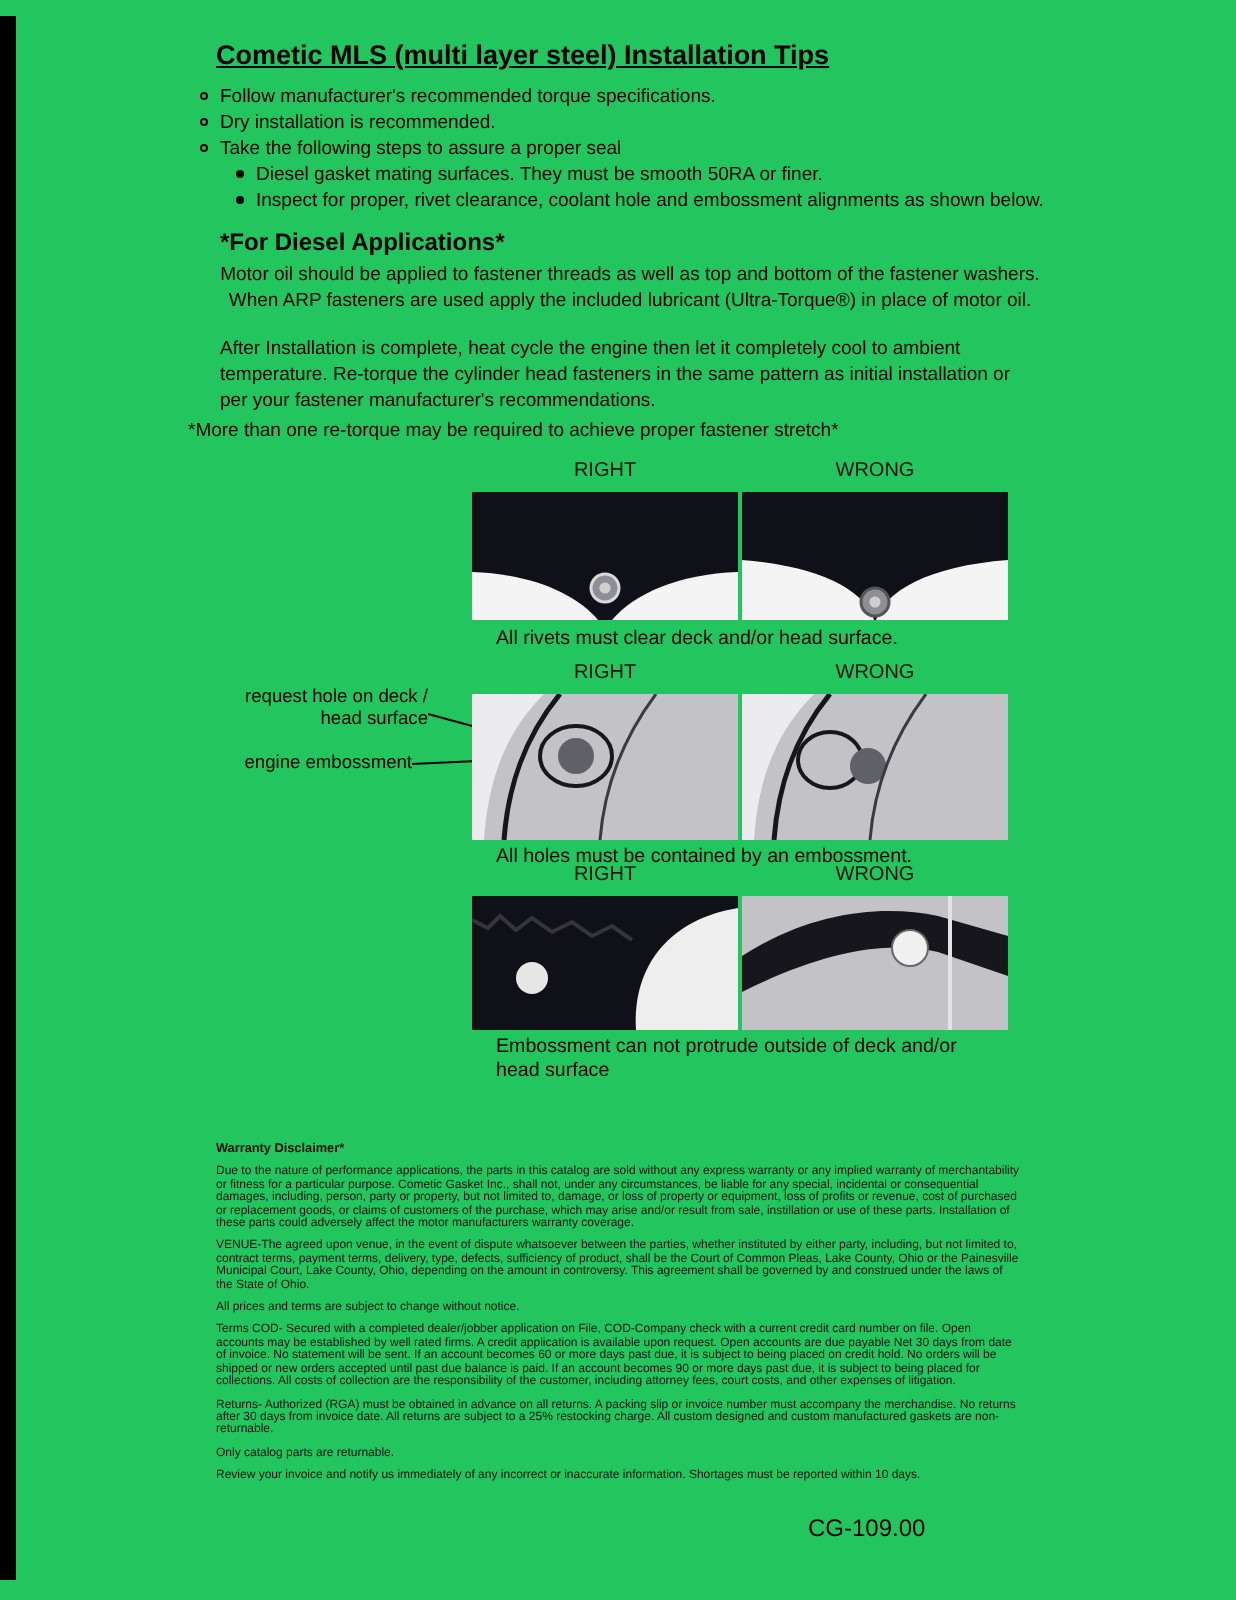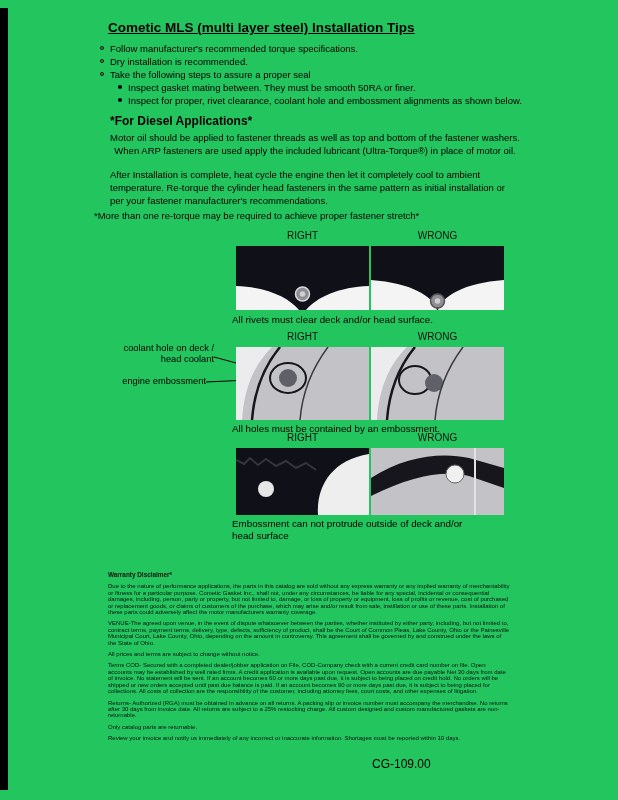--- a/index.html
+++ b/index.html
@@ -31,33 +31,33 @@
   .note  { position:absolute; left:94px; top:210px; font-size:9.5px; }
 
   .dg-label { position:absolute; width:133px; text-align:center; font-size:10px; color:#111; }
   .lbl-l { left:236px; } .lbl-r { left:371px; }
   .r1t { top:230px; } .r2t { top:331px; } .r3t { top:432px; }
 
   .panel { position:absolute; display:block; }
   .p-l { left:236px; } .p-r { left:371px; }
   .r1p { top:246px; } .r2p { top:347px; } .r3p { top:448px; }
 
-  .caption { position:absolute; left:232px; font-size:9.8px; color:#000; }
+  .caption { position:absolute; left:248px; font-size:9.8px; color:#000; }
   .cap1 { top:314px; } .cap2 { top:423px; } .cap3 { top:518px; width:235px; line-height:12px; }
 
   .callout { position:absolute; font-size:9.3px; line-height:11px; text-align:right; color:#000; }
   .co1 { left:118px; top:343px; width:96px; }
   .co2 { left:110px; top:376px; width:96px; }
   .callout-lines { position:absolute; left:204px; top:346px; }
 
   .disclaimer { position:absolute; left:108px; top:572px; width:402px; font-size:6px; line-height:6.4px; color:#111; }
   .disc-heading { font-weight:bold; font-size:6.4px; margin-bottom:5px; }
   .disclaimer p { margin-bottom:5px; }
 
-  .page-code { position:absolute; left:372px; top:757px; font-size:12px; color:#000; }
+  .page-code { position:absolute; left:404px; top:757px; font-size:12px; color:#000; }
 </style>
 </head>
 <body>
 
 <div class="page">
 
   <div class="left-bar"></div>
 
   <div class="title">Cometic MLS (multi layer steel) Installation Tips</div>
 
@@ -69,21 +69,21 @@
     <div class="b-row">
       <span class="m-circle"></span>
       <span>Dry installation is recommended.</span>
     </div>
     <div class="b-row">
       <span class="m-circle"></span>
       <span>Take the following steps to assure a proper seal</span>
     </div>
     <div class="b-row sub">
       <span class="m-dot"></span>
-      <span>Inspect gasket mating between.  They must be smooth 50RA or finer.</span>
+      <span>Diesel gasket mating surfaces.  They must be smooth 50RA or finer.</span>
     </div>
     <div class="b-row sub">
       <span class="m-dot"></span>
       <span>Inspect for proper, rivet clearance, coolant hole and embossment alignments as shown below.</span>
     </div>
   </div>
 
   <div class="diesel-heading">*For Diesel Applications*</div>
   <p class="body-para para1">Motor oil should be applied to fastener threads as well as top and bottom of the fastener washers. When ARP fasteners are used apply the included lubricant (Ultra-Torque®) in place of motor oil.</p>
   <p class="body-para para2">After Installation is complete, heat cycle the engine then let it completely cool to ambient temperature. Re-torque the cylinder head fasteners in the same pattern as initial installation or per your fastener manufacturer's recommendations.</p>
@@ -104,21 +104,21 @@
     <path d="M0,64 L0,34 C40,37 62,50 66,64 Z" fill="#f4f4f4"></path>
     <path d="M133,64 L133,34 C93,37 71,50 67,64 Z" fill="#f4f4f4"></path>
     <circle cx="66.5" cy="55" r="7" fill="#8e8e96" stroke="#555" stroke-width="1.5"></circle>
     <circle cx="66.5" cy="55" r="2.8" fill="#cfcfcf"></circle>
   </svg>
   <div class="caption cap1">All rivets must clear deck and/or head surface.</div>
 
   <div class="dg-label lbl-l r2t">RIGHT</div>
   <div class="dg-label lbl-r r2t">WRONG</div>
 
-  <div class="callout co1">coolant hole on deck / head coolant</div>
+  <div class="callout co1">request hole on deck / head surface</div>
   <div class="callout co2">engine embossment</div>
   <svg class="callout-lines" width="112" height="45" viewBox="0 0 112 45">
     <line x1="10" y1="11" x2="84" y2="31" stroke="#000" stroke-width="1"></line>
     <line x1="2" y1="36" x2="66" y2="33" stroke="#000" stroke-width="1"></line>
   </svg>
 
   <svg class="panel p-l r2p" width="133" height="73" viewBox="0 0 133 73">
     <rect width="133" height="73" fill="#c3c3c7"></rect>
     <path d="M0,0 L36,0 C16,20 8,44 6,73 L0,73 Z" fill="#ececee"></path>
     <path d="M44,0 C26,22 18,46 16,73" stroke="#17171b" stroke-width="2.5" fill="none"></path>

